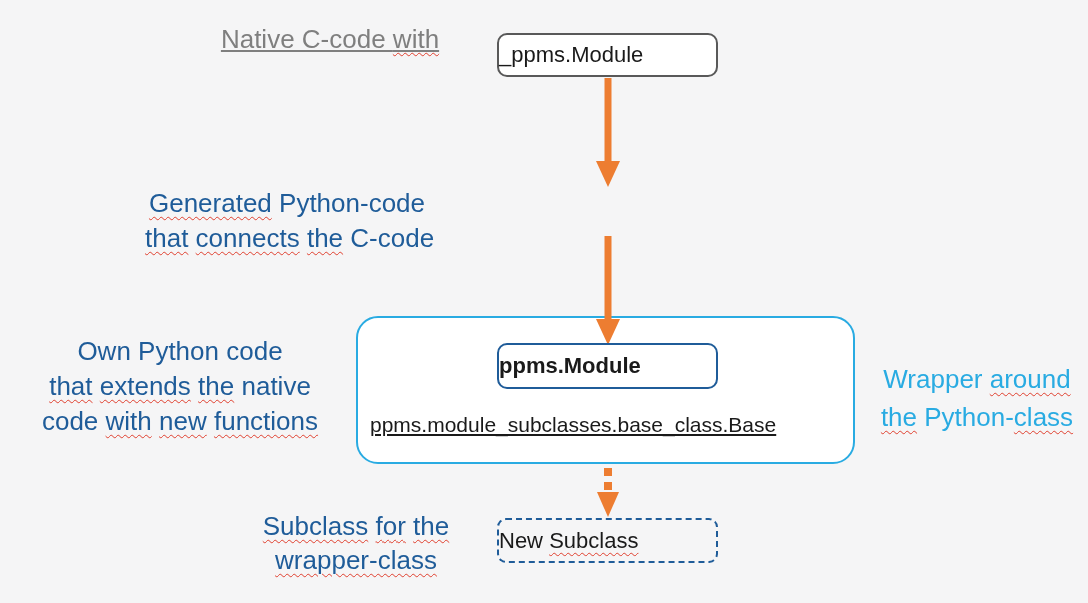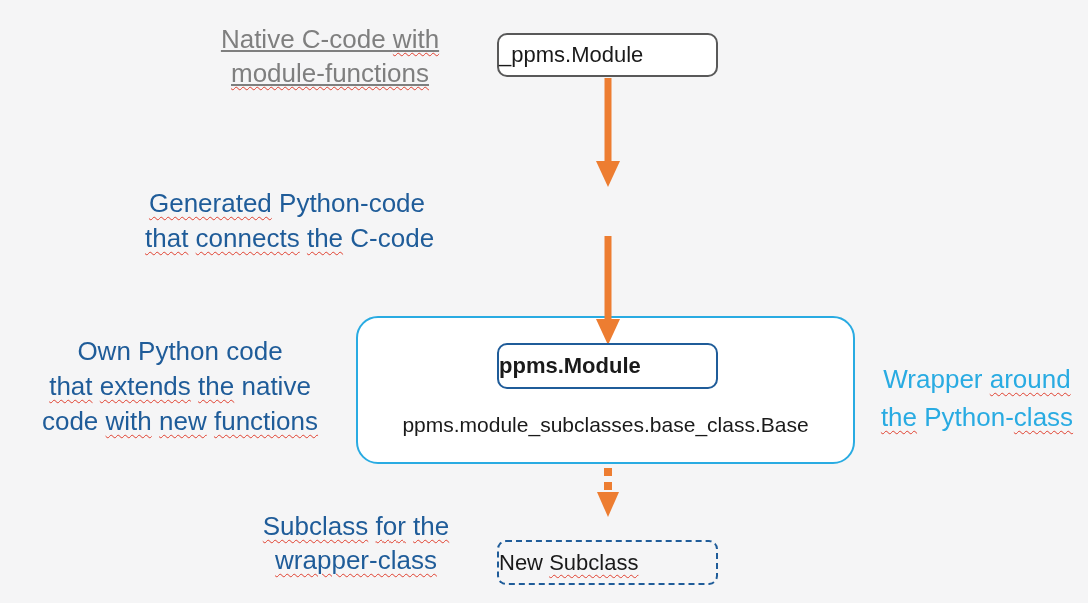--- a/index.html
+++ b/index.html
@@ -52,34 +52,34 @@
     justify-content: flex-start;
     font-size: 22px;
     color: var(--box-text);
     z-index: 3;
     white-space: nowrap;
   }
   .node-gray   { top: 33px;  border: 2px solid var(--gray-border); }
   .node-blue-1 { top: 189px; border: 2.5px solid var(--dark-blue); }
   .node-blue-2 { top: 343px; height: 46px; border: 2.5px solid var(--dark-blue); font-weight: bold; }
   .node-dashed {
-    top: 540px; height: 45px;
+    top: 518px; height: 45px;
     background: transparent;
     border: 2px dashed var(--dark-blue);
     border-radius: 9px;
   }
   .basetext {
     position: absolute;
     left: 370px; top: 413px;
     width: 471px;
-    text-align: center;
     font-size: 21px;
     color: var(--box-text);
     z-index: 3;
     white-space: nowrap;
+    text-decoration: underline;
   }
   
   .label {
     position: absolute;
     text-align: center;
     font-size: 26px;
     z-index: 2;
   }
   .label .line { white-space: nowrap; }
   .label-native   { left: 205px; top: 22px;  width: 250px; color: var(--gray-text); line-height: 34px; text-decoration: underline; }
@@ -111,21 +111,20 @@
       <polygon points="596,319 620,319 608,345" fill="#ED7D31"></polygon>
     </g>
     <g>
       <line x1="608" y1="468" x2="608" y2="493" stroke-width="8" stroke-dasharray="8 6" stroke="#ED7D31"></line>
       <polygon points="597,492 619,492 608,517" fill="#ED7D31"></polygon>
     </g>
   </svg>
 
   <div class="label label-native">
     <div class="line"><span>Native C-code </span><span class="sq">with</span></div>
-    <div class="line"><span class="sq">module-functions</span></div>
   </div>
 
   <div class="label label-generated">
     <div class="line"><span class="sq">Generated</span><span> Python-code</span></div>
     <div class="line"><span class="sq">that</span><span> </span><span class="sq">connects</span><span> </span><span class="sq">the</span><span> C-code</span></div>
   </div>
 
   <div class="label label-wrapper">
     <div class="line"><span>Wrapper </span><span class="sq">around</span></div>
     <div class="line"><span class="sq">the</span><span> Python-</span><span class="sq">class</span></div>

